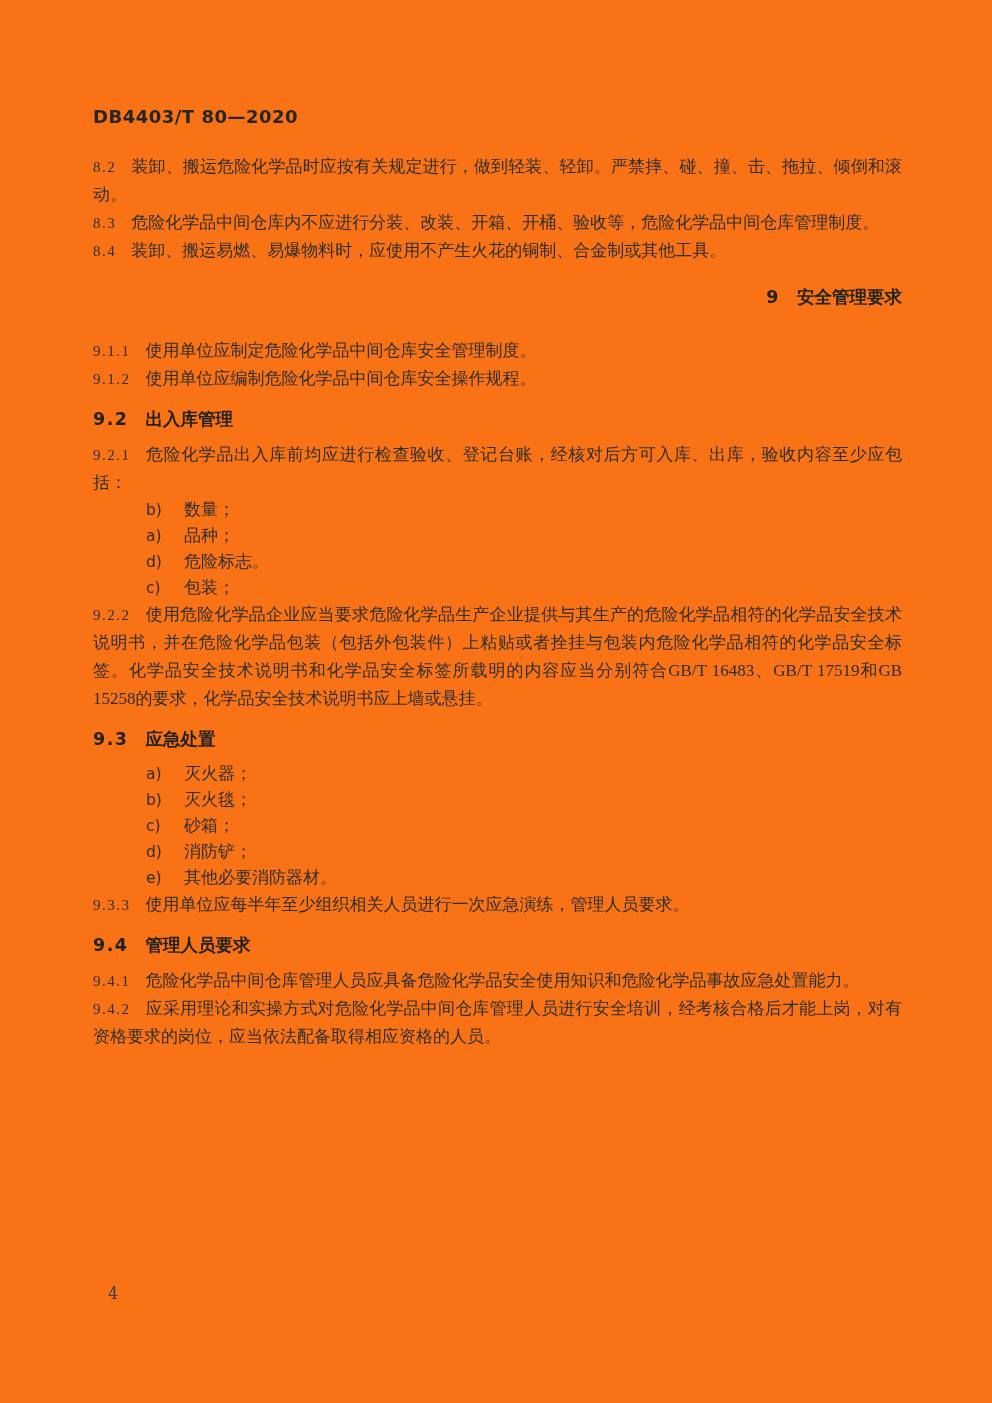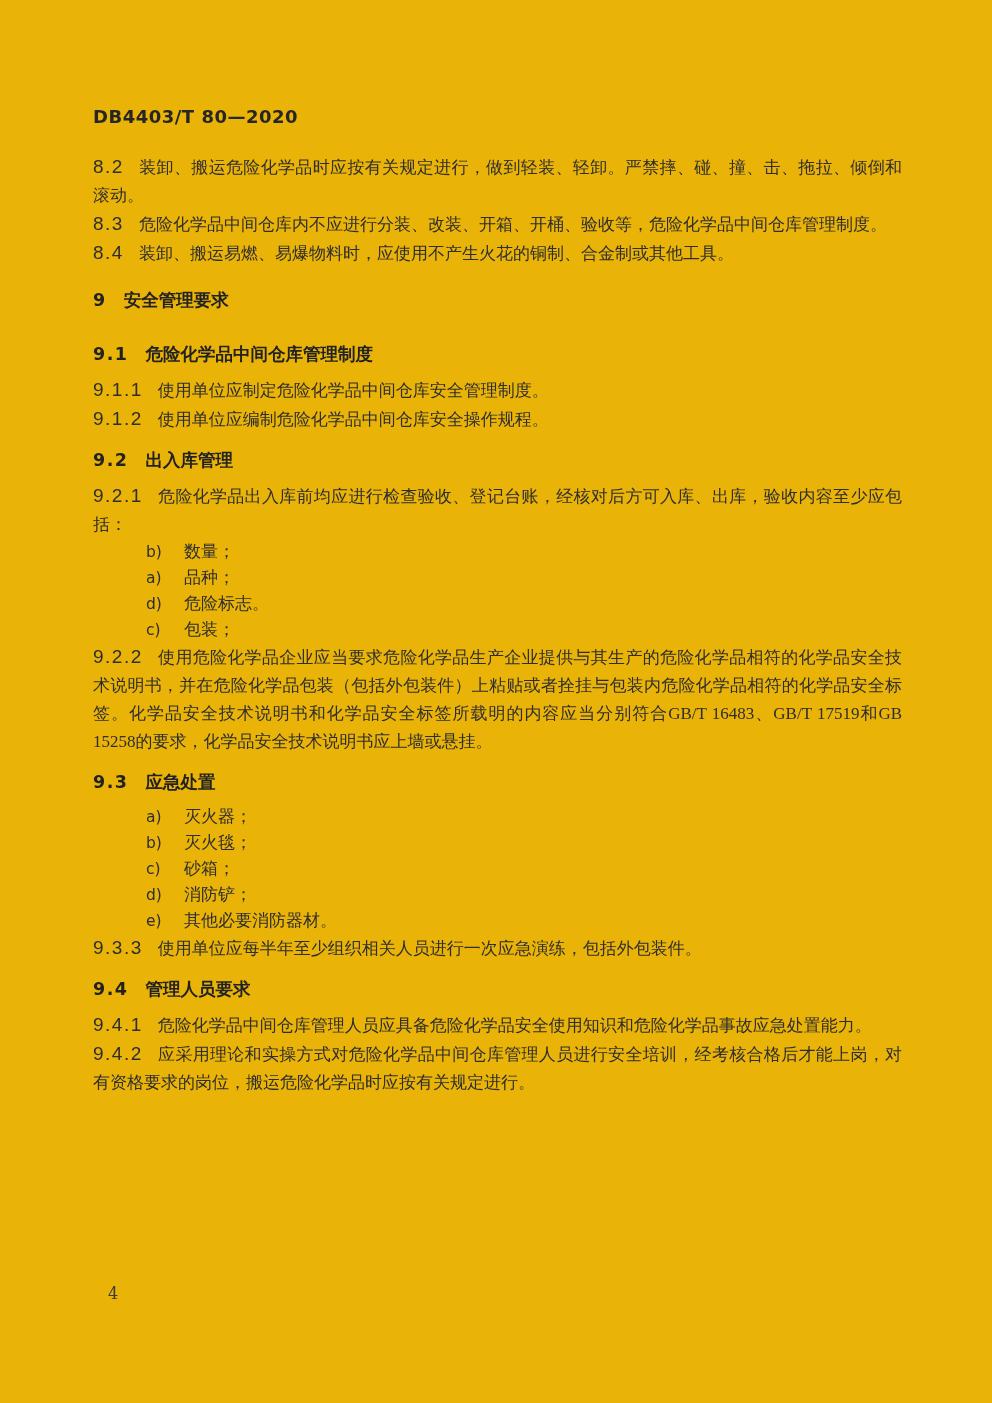--- a/index.html
+++ b/index.html
@@ -1,20 +1,20 @@
 <!DOCTYPE html>
 <html><head>
 <meta charset="utf-8">
 <style>
   * { box-sizing: border-box; }
   html, body { margin: 0; padding: 0; background: #ffffff; }
   .page {
     width: 992px; height: 1403px;
     position: relative;
-    background: #eab308;
+    background: #f97316;
     font-family: "Liberation Serif", "DejaVu Serif", serif;
     color: #2e2e2e;
     padding: 104px 90px 0 93px;
     overflow: hidden;
   }
   .doc-code {
     font-family: "DejaVu Sans", "Liberation Sans", sans-serif;
     font-weight: bold;
     font-size: 18px;
     letter-spacing: 0.5px;
@@ -23,34 +23,34 @@
     color: #262626;
   }
   .clause {
     margin: 0;
     font-size: 17px;
     line-height: 28px;
     text-align: justify;
     text-justify: inter-ideograph;
   }
   .cnum {
-    font-family: Liberation Sans, sans-serif;
-    font-size: 19px;
+    font-family: Liberation Serif, serif;
+    font-size: 15px;
     letter-spacing: 1.5px;
     margin-right: 15px;
     white-space: nowrap;
   }
   .h1, .h2 {
     font-family: "Liberation Sans", "DejaVu Sans", sans-serif;
     font-weight: bold;
     font-size: 17.5px;
     line-height: 28px;
     color: #222222;
   }
-  .h1 { margin: 18px 0 26px 0; }
+  .h1 { margin: 18px 0 26px 0; text-align: right; }
   .h2 { margin: 12px 0 8px 0; }
   .hnum {
     font-family: "DejaVu Sans", "Liberation Sans", sans-serif;
     letter-spacing: 1.5px;
     margin-right: 17px;
   }
   .li {
     font-size: 17px;
     line-height: 26px;
     padding-left: 53px;
@@ -78,21 +78,20 @@
   <div class="doc-code">DB4403/T 80—2020</div>
 
   <p class="clause"><span class="cnum">8.2</span><span>装卸、搬运危险化学品时应按有关规定进行，做到轻装、轻卸。严禁摔、碰、撞、击、拖拉、倾倒和滚动。</span></p>
 
   <p class="clause"><span class="cnum">8.3</span><span>危险化学品中间仓库内不应进行分装、改装、开箱、开桶、验收等，危险化学品中间仓库管理制度。</span></p>
 
   <p class="clause"><span class="cnum">8.4</span><span>装卸、搬运易燃、易爆物料时，应使用不产生火花的铜制、合金制或其他工具。</span></p>
 
   <div class="h1"><span class="hnum">9</span><span>安全管理要求</span></div>
 
-  <div class="h2"><span class="hnum">9.1</span><span>危险化学品中间仓库管理制度</span></div>
 
   <p class="clause"><span class="cnum">9.1.1</span><span>使用单位应制定危险化学品中间仓库安全管理制度。</span></p>
 
   <p class="clause"><span class="cnum">9.1.2</span><span>使用单位应编制危险化学品中间仓库安全操作规程。</span></p>
 
   <div class="h2"><span class="hnum">9.2</span><span>出入库管理</span></div>
 
   <p class="clause"><span class="cnum">9.2.1</span><span>危险化学品出入库前均应进行检查验收、登记台账，经核对后方可入库、出库，验收内容至少应包括：</span></p>
 
   <div class="li"><span class="marker">b)</span><span>数量；</span></div>
@@ -105,23 +104,23 @@
   <div class="h2"><span class="hnum">9.3</span><span>应急处置</span></div>
 
 
   <div class="li"><span class="marker">a)</span><span>灭火器；</span></div>
   <div class="li"><span class="marker">b)</span><span>灭火毯；</span></div>
   <div class="li"><span class="marker">c)</span><span>砂箱；</span></div>
   <div class="li"><span class="marker">d)</span><span>消防铲；</span></div>
   <div class="li"><span class="marker">e)</span><span>其他必要消防器材。</span></div>
 
 
-  <p class="clause"><span class="cnum">9.3.3</span><span>使用单位应每半年至少组织相关人员进行一次应急演练，包括外包装件。</span></p>
+  <p class="clause"><span class="cnum">9.3.3</span><span>使用单位应每半年至少组织相关人员进行一次应急演练，管理人员要求。</span></p>
 
   <div class="h2"><span class="hnum">9.4</span><span>管理人员要求</span></div>
 
   <p class="clause"><span class="cnum">9.4.1</span><span>危险化学品中间仓库管理人员应具备危险化学品安全使用知识和危险化学品事故应急处置能力。</span></p>
 
-  <p class="clause"><span class="cnum">9.4.2</span><span>应采用理论和实操方式对危险化学品中间仓库管理人员进行安全培训，经考核合格后才能上岗，对有资格要求的岗位，搬运危险化学品时应按有关规定进行。</span></p>
+  <p class="clause"><span class="cnum">9.4.2</span><span>应采用理论和实操方式对危险化学品中间仓库管理人员进行安全培训，经考核合格后才能上岗，对有资格要求的岗位，应当依法配备取得相应资格的人员。</span></p>
 
   <div class="page-number">4</div>
 
 </div>
 
 </body></html>

